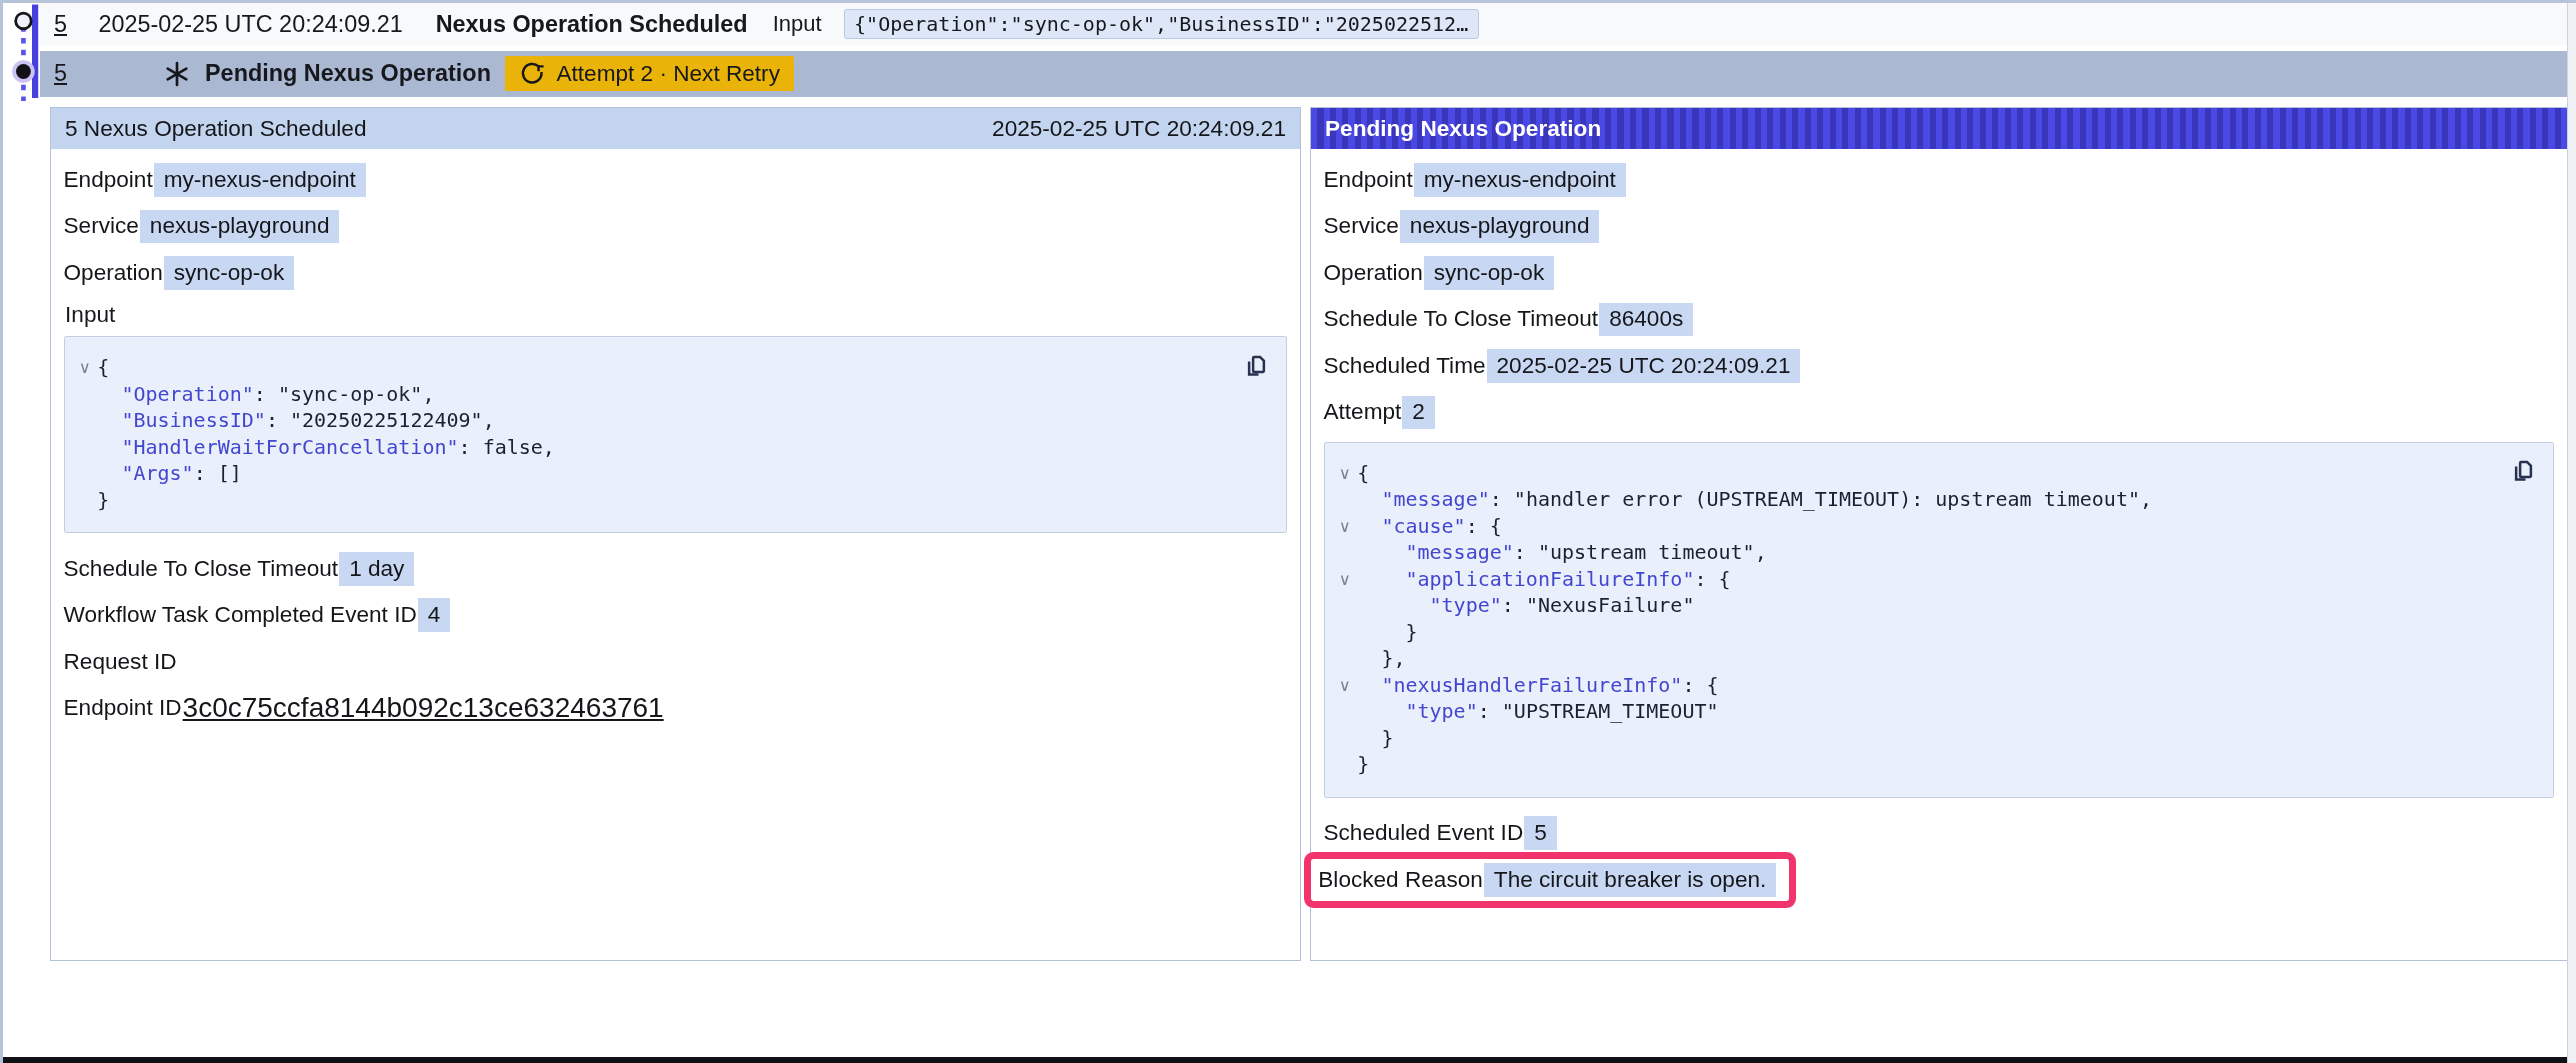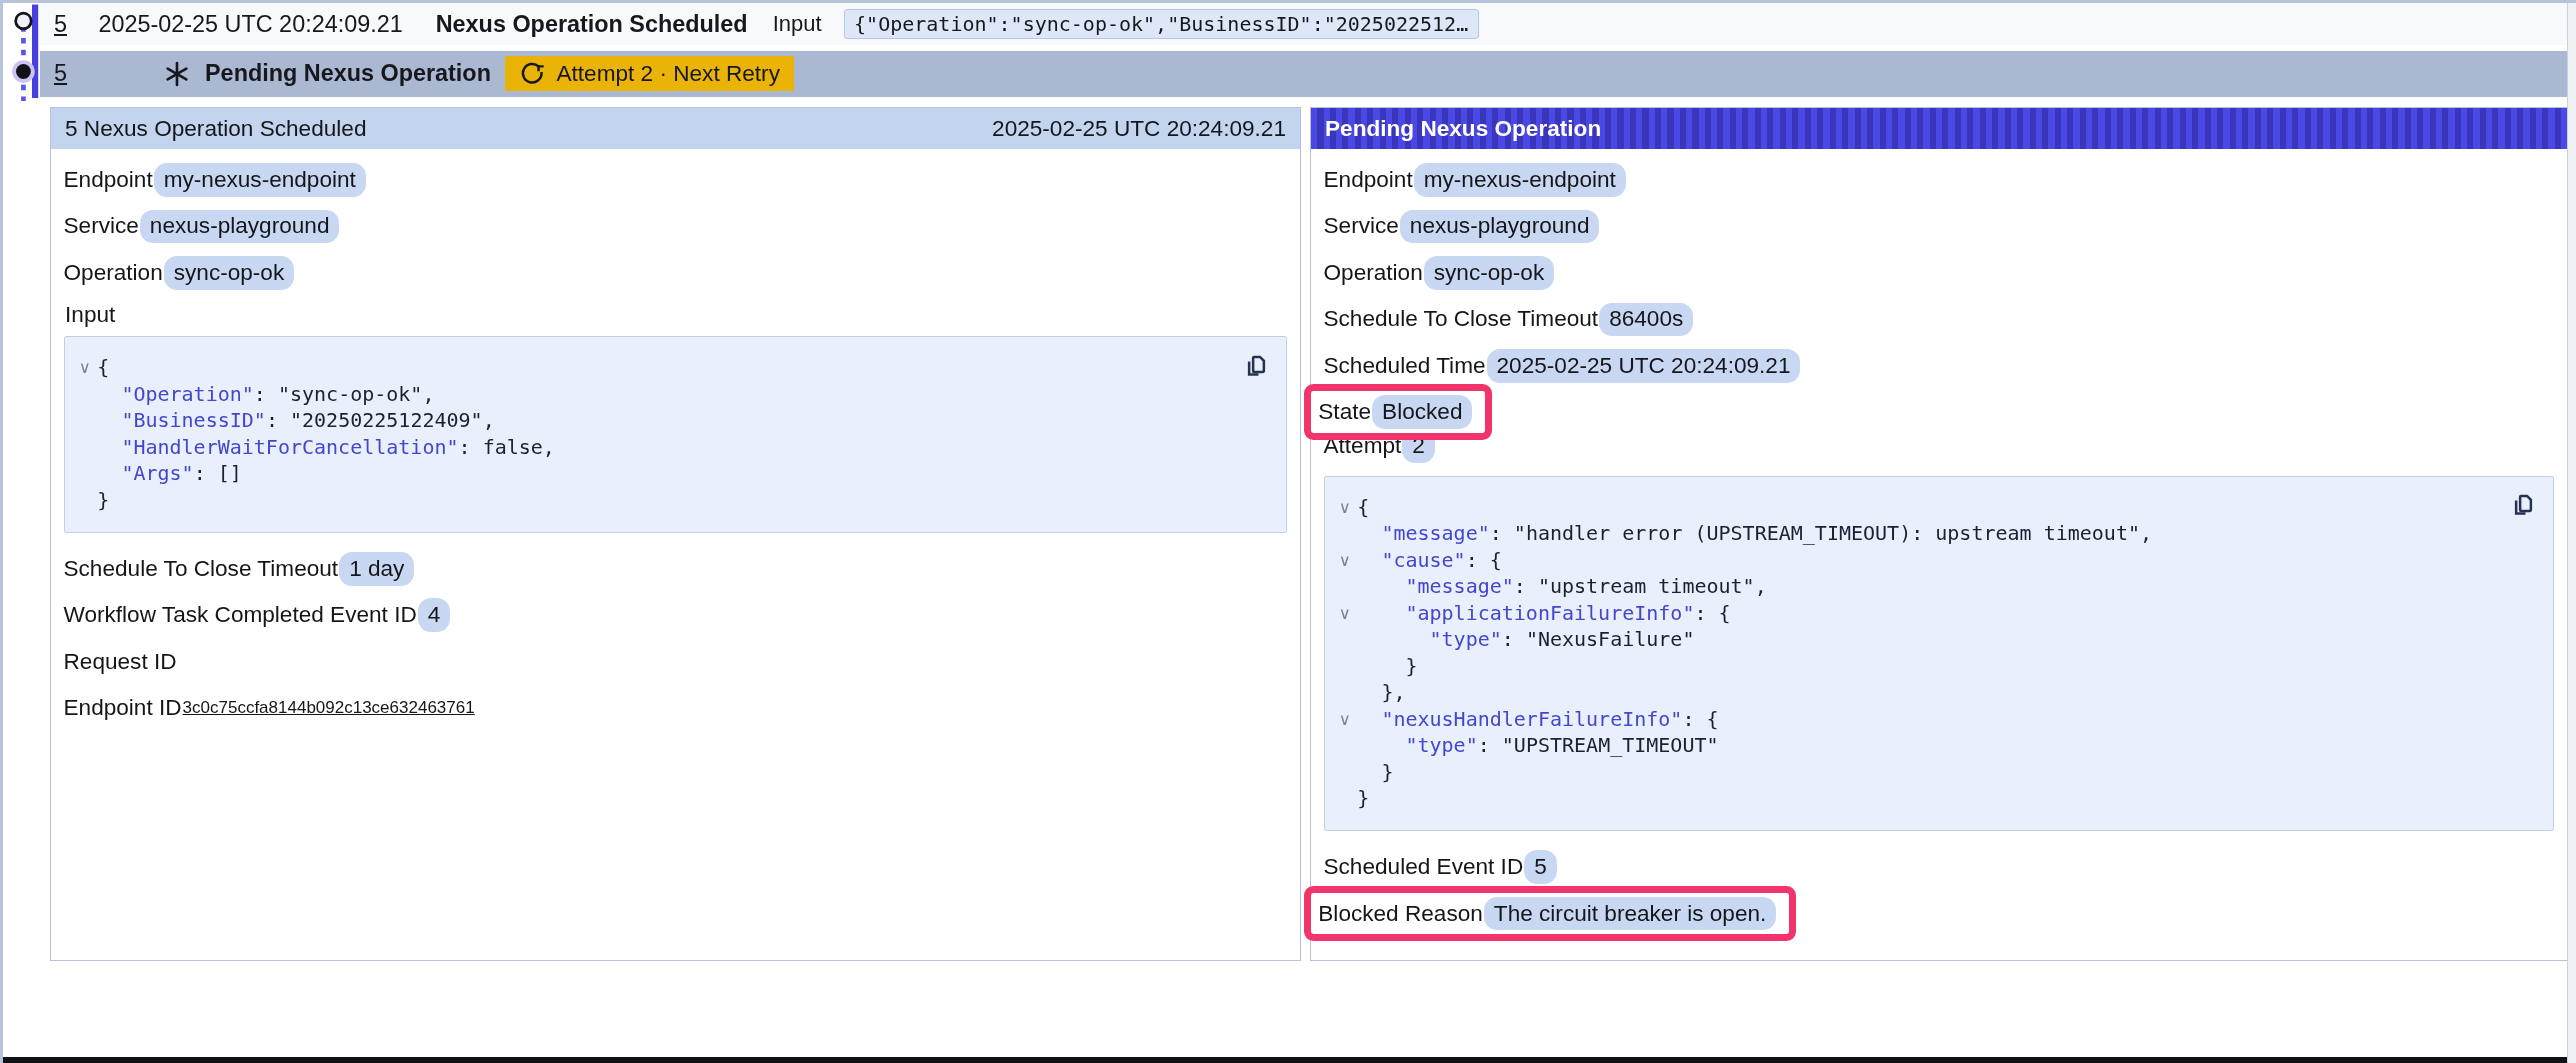--- a/index.html
+++ b/index.html
@@ -68,25 +68,25 @@
   .panel-header-striped {
     background:repeating-linear-gradient(90deg,#4b49e6 0px,#4b49e6 6.2px,#3a36bb 6.2px,#3a36bb 12.5px);
     color:#ffffff; font-weight:600;
   }
 
   .panel-body { padding:6.2px 11px 0 12.5px; }
 
   .field-row { display:flex; align-items:center; gap:1px; height:34px; margin-bottom:12.5px; }
   .field-label { font-size:22.6px; color:#15161a; white-space:nowrap; }
   .field-badge {
-    background:#c9d8f2; border-radius:13px; padding:3.9px 10px;
+    background:#c9d8f2; border-radius:0; padding:3.9px 10px;
     font-size:22.6px; color:#15161a; white-space:nowrap;
   }
   .field-link {
-    font-size:17px; color:#15161a; text-decoration:underline; cursor:pointer; white-space:nowrap;
+    font-size:28px; color:#15161a; text-decoration:underline; cursor:pointer; white-space:nowrap;
   }
 
   .pink-box {
     width:max-content;
     border:7px solid #f2346d; border-radius:9.4px;
     padding:3.9px 12.5px 3.9px 7.8px;
     margin:-11px 0 -11px -20px;
     background:#ffffff;
     position:relative; z-index:2;
   }
@@ -232,26 +232,20 @@
             <span class="field-badge">sync-op-ok</span>
           </div>
           <div class="field-row">
             <span class="field-label">Schedule To Close Timeout</span>
             <span class="field-badge">86400s</span>
           </div>
           <div class="field-row">
             <span class="field-label">Scheduled Time</span>
             <span class="field-badge">2025-02-25 UTC 20:24:09.21</span>
           </div>
-          <div class="pink-box">
-            <div class="field-row">
-              <span class="field-label">State</span>
-              <span class="field-badge">Blocked</span>
-            </div>
-          </div>
           <div class="field-row">
             <span class="field-label">Attempt</span>
             <span class="field-badge">2</span>
           </div>
         </div>
       <div class="code-block">
         <button class="copy-btn" title="">
           <svg width="30" height="30" viewBox="0 0 24 24" fill="none" stroke="#26324f" stroke-width="2">
             <path d="M15.2 5.5 H10.5 a0.8 0.8 0 0 0 -0.8 0.8 v10.4 a0.8 0.8 0 0 0 0.8 0.8 h7 a0.8 0.8 0 0 0 0.8-0.8 V8.6 L15.2 5.5 Z"></path>
             <path d="M6.5 9.2 V19.5 H14"></path>

